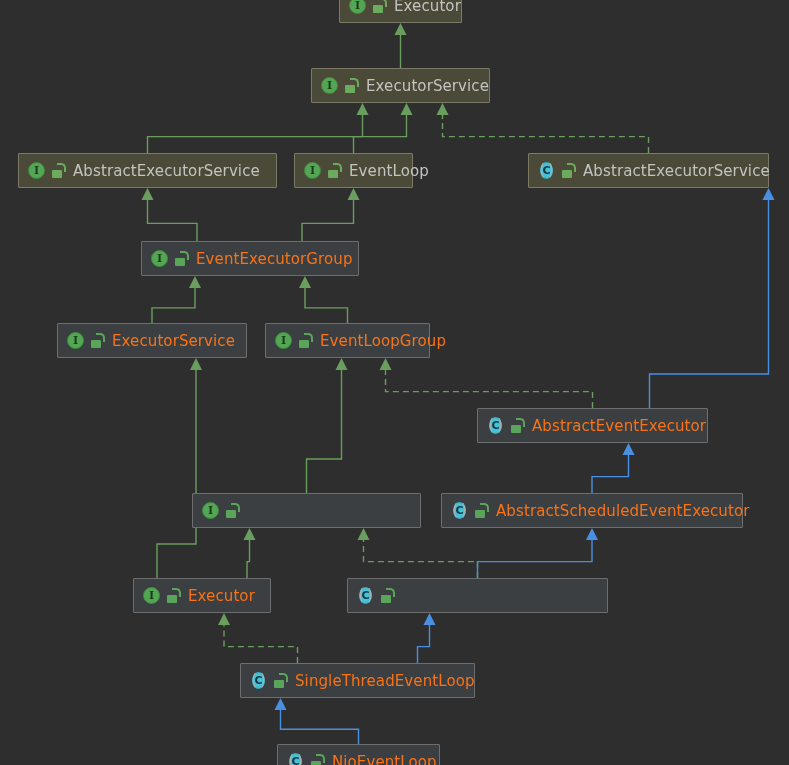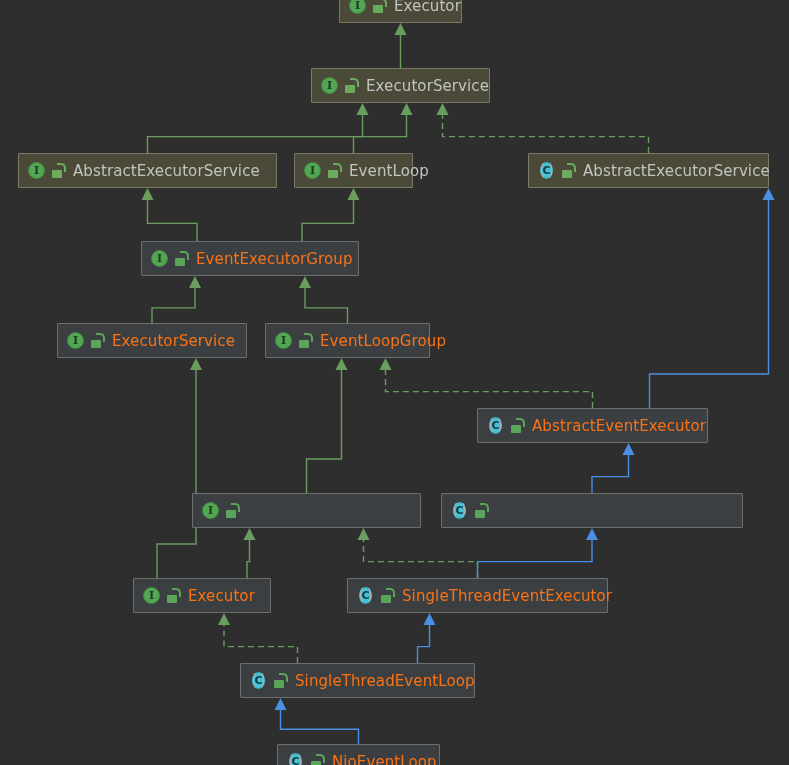--- a/index.html
+++ b/index.html
@@ -276,20 +276,21 @@
     <div class="node" style="left: 441px; top: 493px; width: 302px;">
       <span class="kind-icon kind-class">
         <span class="disc"></span>
         <span class="paren">( )</span>
         <span class="glyph">C</span>
       </span>
       <span class="lock-icon">
         <span class="shackle"></span>
         <span class="body"></span>
       </span>
+      <span class="node-label">AbstractScheduledEventExecutor</span>
     </div>
     <div class="node" style="left: 133px; top: 578px; width: 138px;">
       <span class="kind-icon kind-iface">
         <span class="disc"></span>
         <span class="glyph">I</span>
       </span>
       <span class="lock-icon">
         <span class="shackle"></span>
         <span class="body"></span>
       </span>
@@ -298,21 +299,20 @@
     <div class="node" style="left: 347px; top: 578px; width: 261px;">
       <span class="kind-icon kind-class">
         <span class="disc"></span>
         <span class="paren">( )</span>
         <span class="glyph">C</span>
       </span>
       <span class="lock-icon">
         <span class="shackle"></span>
         <span class="body"></span>
       </span>
-      <span class="node-label">SingleThreadEventExecutor</span>
     </div>
     <div class="node" style="left: 240px; top: 663px; width: 235px;">
       <span class="kind-icon kind-class">
         <span class="disc"></span>
         <span class="paren">( )</span>
         <span class="glyph">C</span>
       </span>
       <span class="lock-icon">
         <span class="shackle"></span>
         <span class="body"></span>

